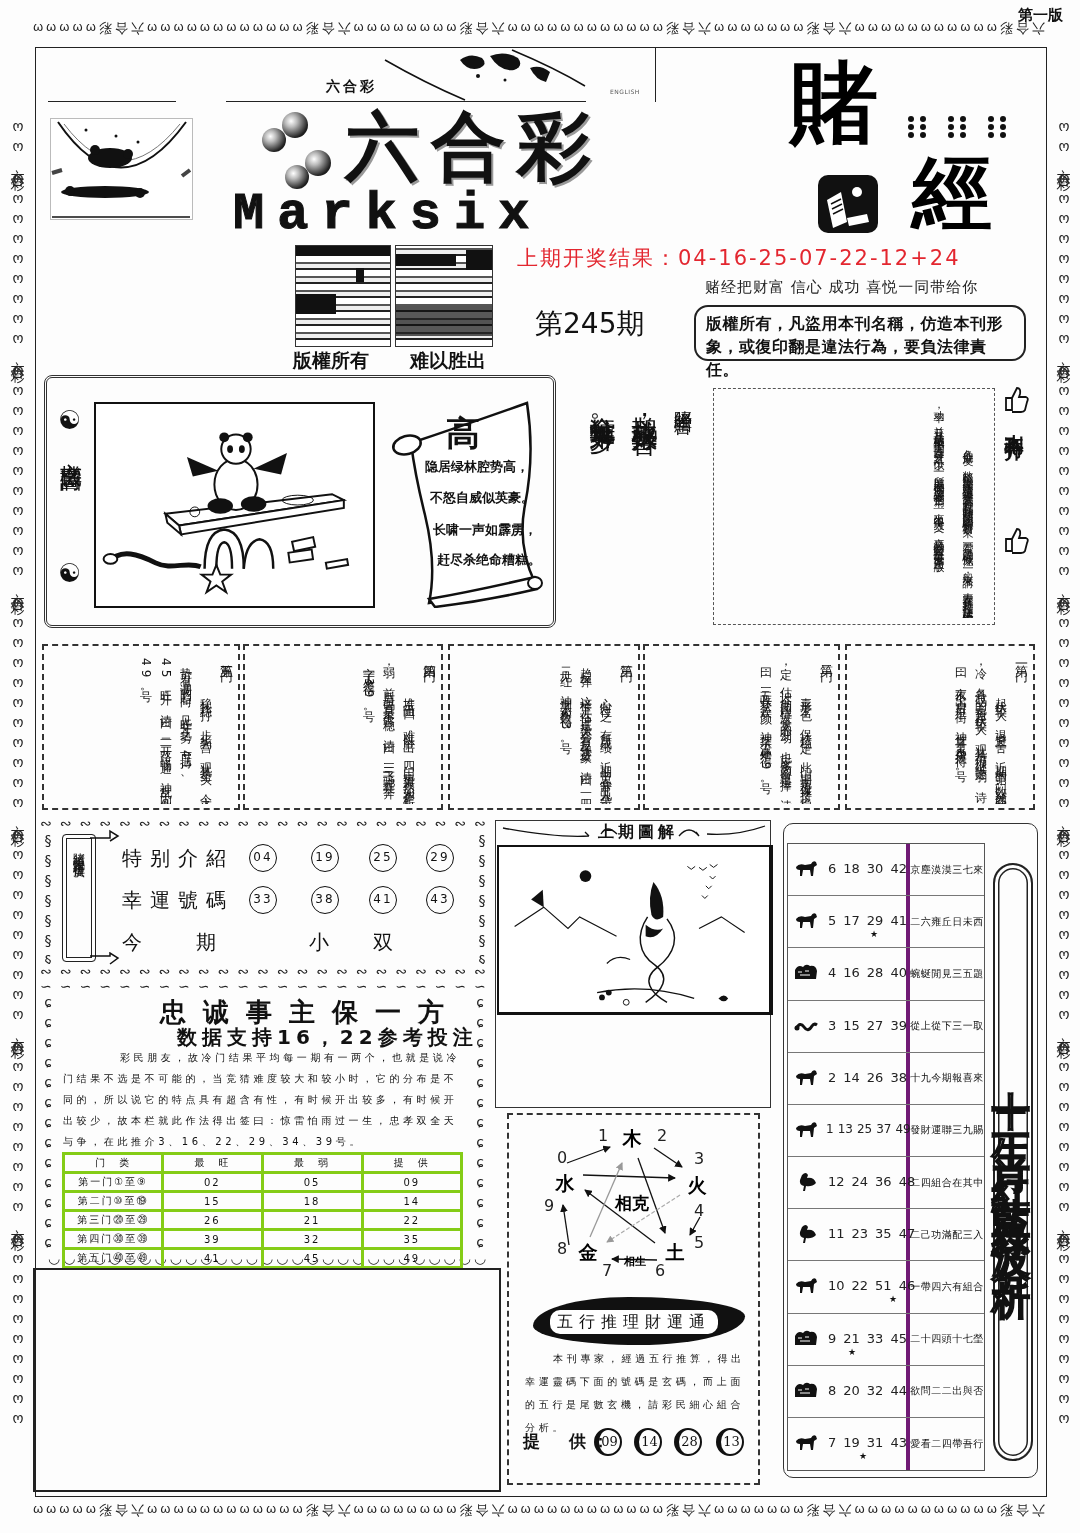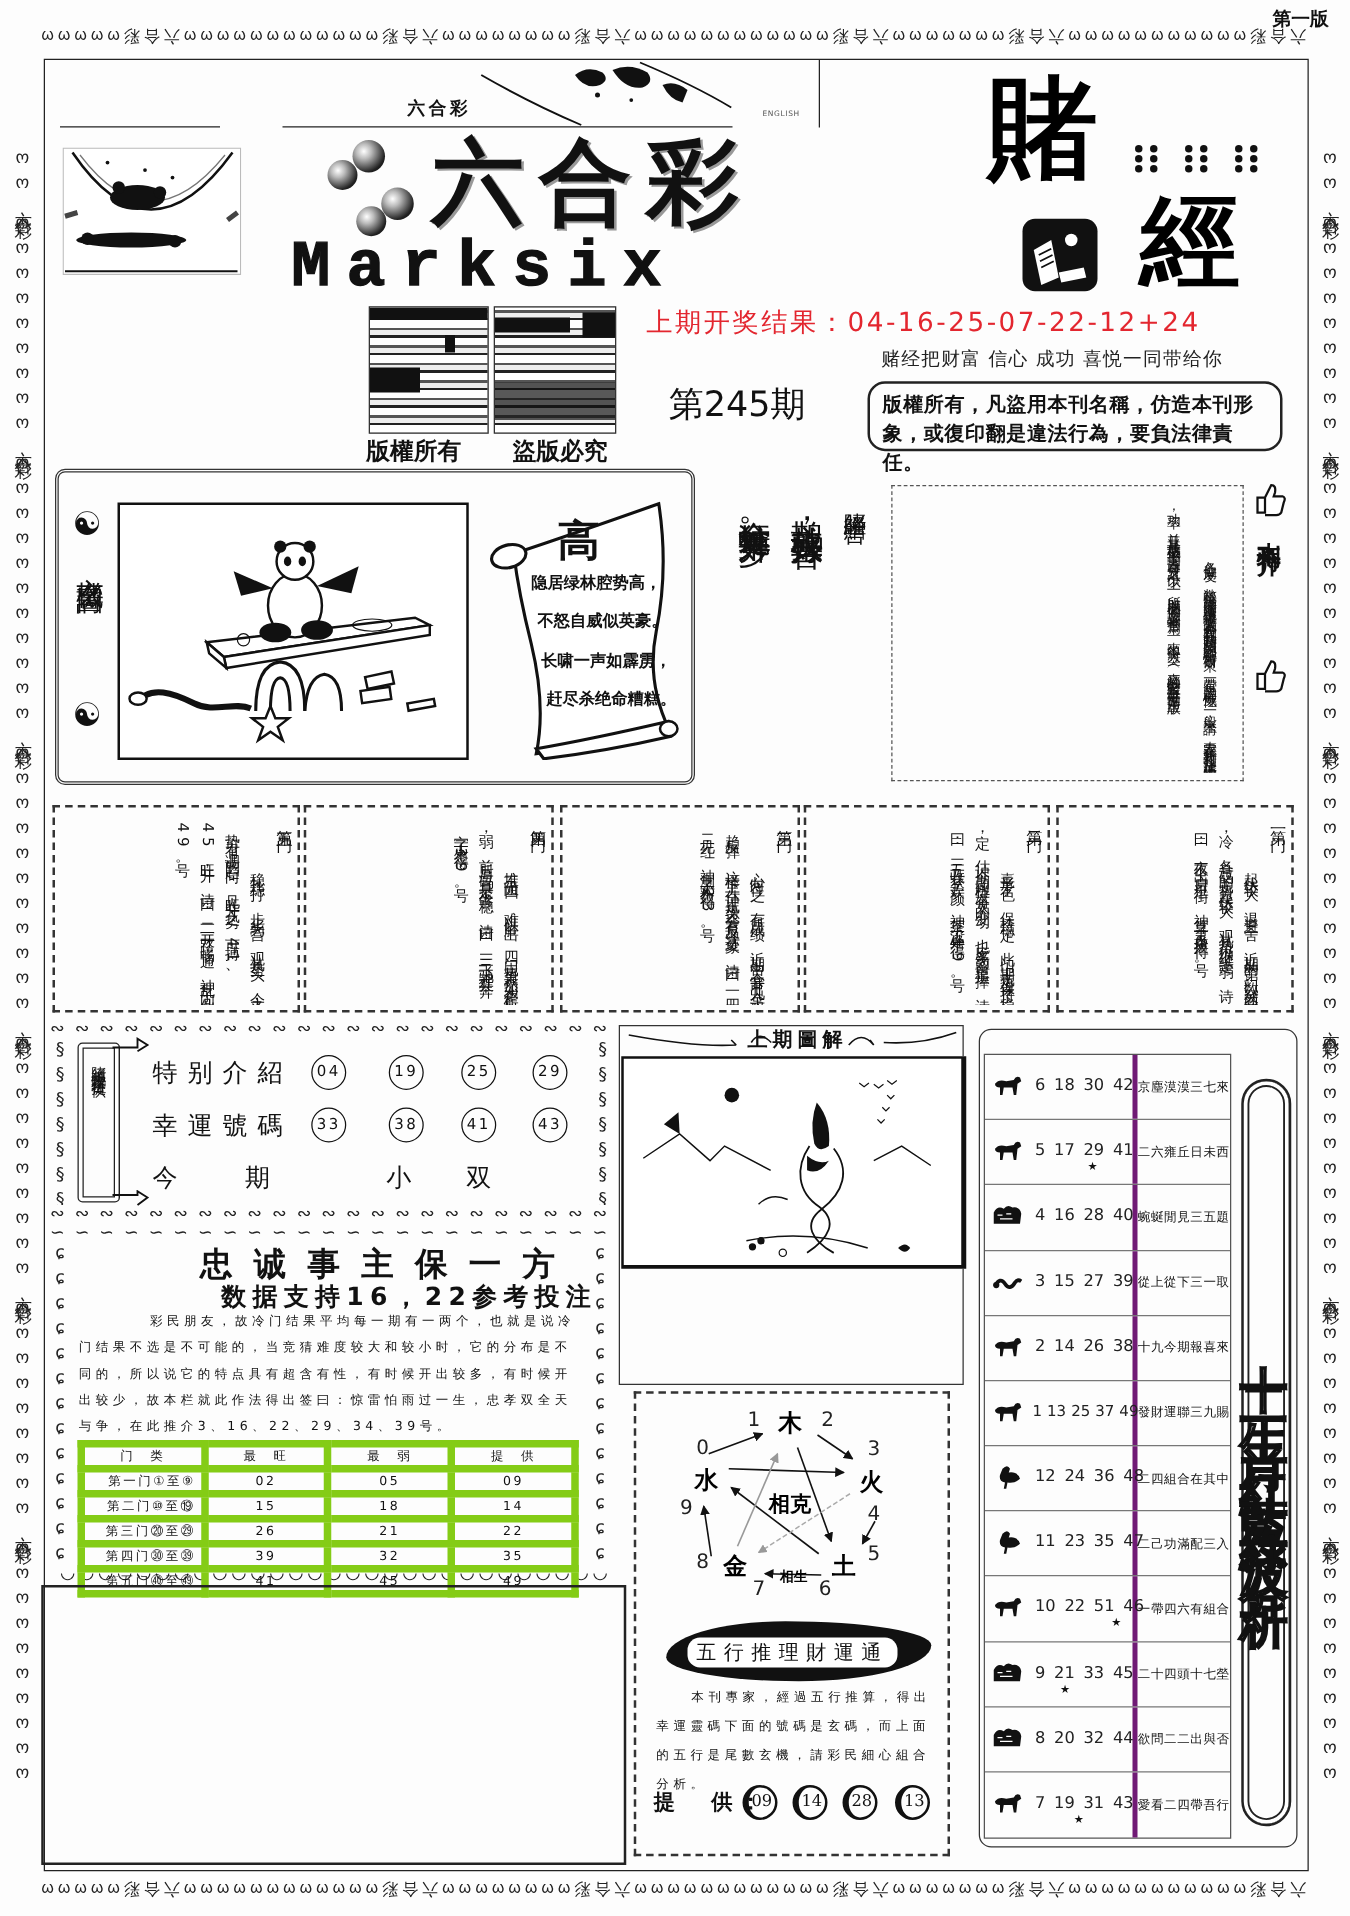--- a/index.html
+++ b/index.html
@@ -48,22 +48,22 @@
 
 
 .decor-row{font-size:14px;letter-spacing:8px;white-space:nowrap;overflow:hidden;line-height:14px;color:#222}
 .decor-col{writing-mode:vertical-rl;text-orientation:upright;font-size:14px;letter-spacing:4px;overflow:hidden;line-height:16px;color:#222}
 .sp-label{font-size:20px;letter-spacing:8px;white-space:nowrap;font-family:"DejaVu Serif",serif;line-height:24px}
 .circ{position:absolute;width:28px;height:28px;border:1.5px solid #111;border-radius:50%;font-size:12px;letter-spacing:2px;text-align:center;line-height:25px}
 .loyal-title{font-size:26px;font-weight:bold;letter-spacing:17px;white-space:nowrap;line-height:30px}
 .loyal-sub{font-size:20px;font-weight:bold;letter-spacing:5px;white-space:nowrap;line-height:18px}
 .loyal-text{font-size:10px;letter-spacing:3.6px;line-height:21px;text-indent:57px}
 table.gt{position:absolute;border-collapse:collapse;font-size:10px}
-table.gt th,table.gt td{border:6px solid #84cc16;height:19px;text-align:center;font-weight:normal;letter-spacing:2px;padding:0 4px}
-table.gt td.l{text-align:right}
+table.gt th,table.gt td{border:3px solid #84cc16;height:19px;text-align:center;font-weight:normal;letter-spacing:2px;padding:0 4px}
+table.gt td.l{text-align:center}
 .empty-box{border:2px solid #222}
 
 
 .pic-title{font-size:16px;font-weight:bold;letter-spacing:4px;white-space:nowrap;line-height:20px}
 .wx-box{border:2px dashed #333}
 .banner-blob{background:#111;border-radius:45% 55% 50% 50%/60% 40% 60% 40%}
 .banner-in{background:#fff;border-radius:10px;text-align:center;font-size:16px;letter-spacing:6px;line-height:23px;font-family:"DejaVu Serif",serif;white-space:nowrap}
 .wx-text{font-size:10px;letter-spacing:3.7px;line-height:23px;text-indent:28px;font-family:"DejaVu Serif",serif}
 .prov{font-size:17px;font-weight:bold;letter-spacing:6px;white-space:nowrap}
 .circ2{position:absolute;width:28px;height:28px;border:2px solid #111;border-left:5px solid #111;border-radius:50%;font-size:13px;text-align:center;line-height:24px;font-family:"DejaVu Serif",serif}
@@ -157,21 +157,21 @@
     <div class="blk" style="left:0;top:0;width:96px;height:10px"></div>
     <div class="blk" style="left:0;top:48px;width:40px;height:20px"></div>
     <div class="blk" style="left:60px;top:22px;width:8px;height:14px"></div>
   </div>
   <div class="thumb-shot" style="left:395px;top:245px;width:98px;height:102px">
     <div class="blk" style="left:0;top:8px;width:60px;height:12px"></div>
     <div class="blk" style="left:70px;top:4px;width:26px;height:20px"></div>
     <div class="blk" style="left:0;top:60px;width:98px;height:30px;opacity:.7"></div>
   </div>
   <div class="a nowrap" style="left:293px;top:348px;font-size:19px;font-weight:bold">版權所有</div>
-  <div class="a nowrap" style="left:410px;top:348px;font-size:19px;font-weight:bold">盜版必究</div>
+  <div class="a nowrap" style="left:410px;top:348px;font-size:19px;font-weight:bold">难以胜出</div>
 
   <div class="a red-line" style="left:517px;top:245px">
     <span>上期开奖结果：</span><span>04-16-25-07-22-12+24</span>
   </div>
   <div class="a issue" style="left:535px;top:308px">第245期</div>
 
   <div class="a mast" style="left:790px;top:58px;font-size:88px">賭</div>
   <div class="dice" style="left:908px;top:116px">
       <i></i>
       <i></i>

